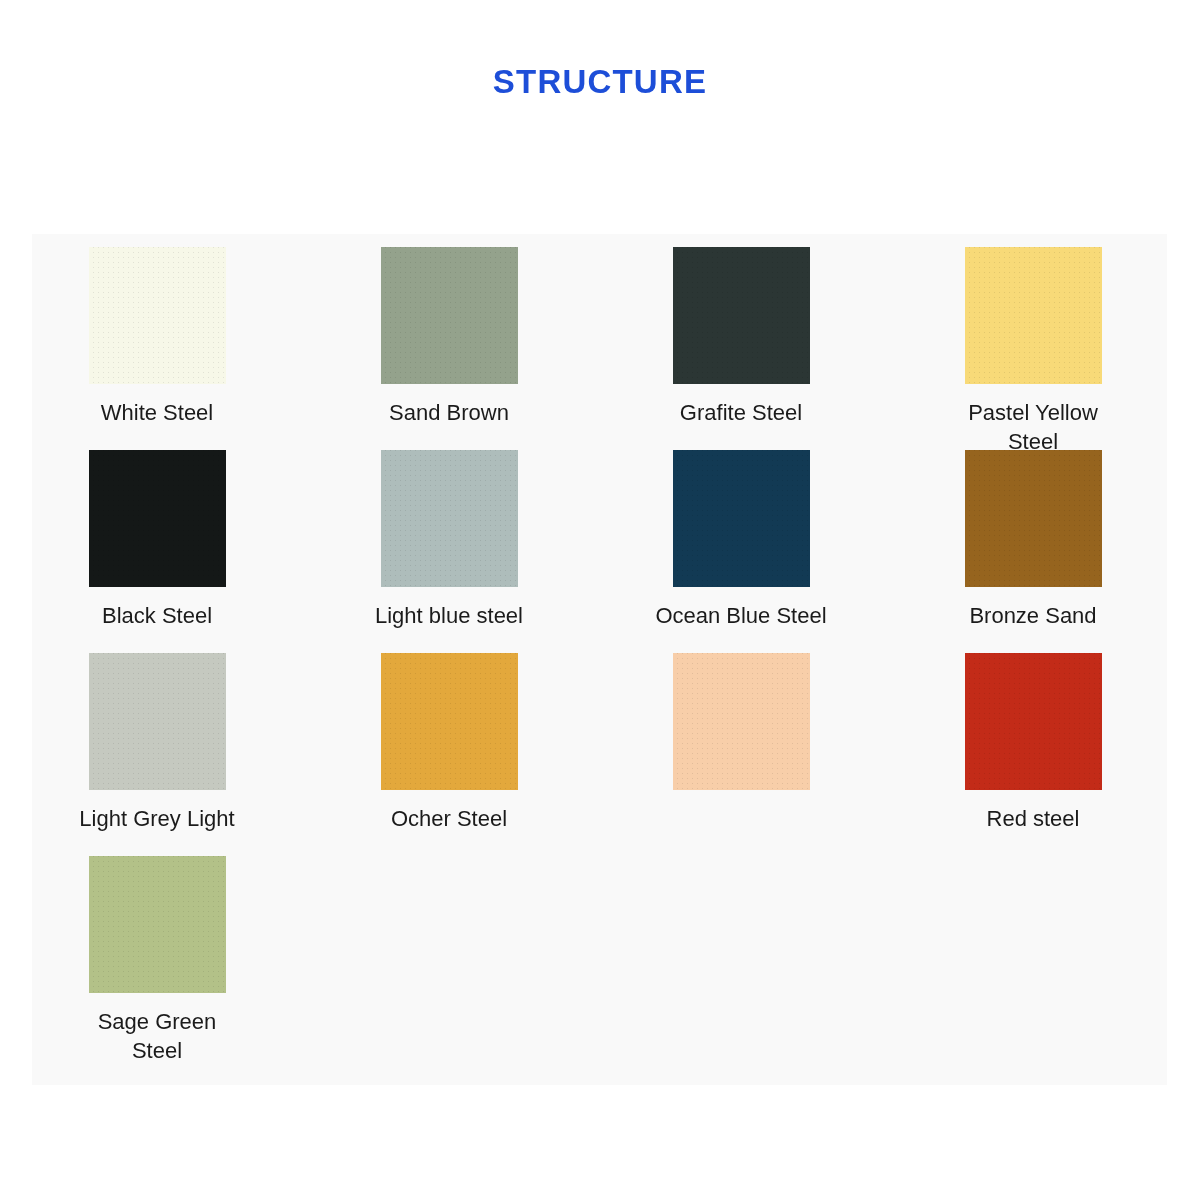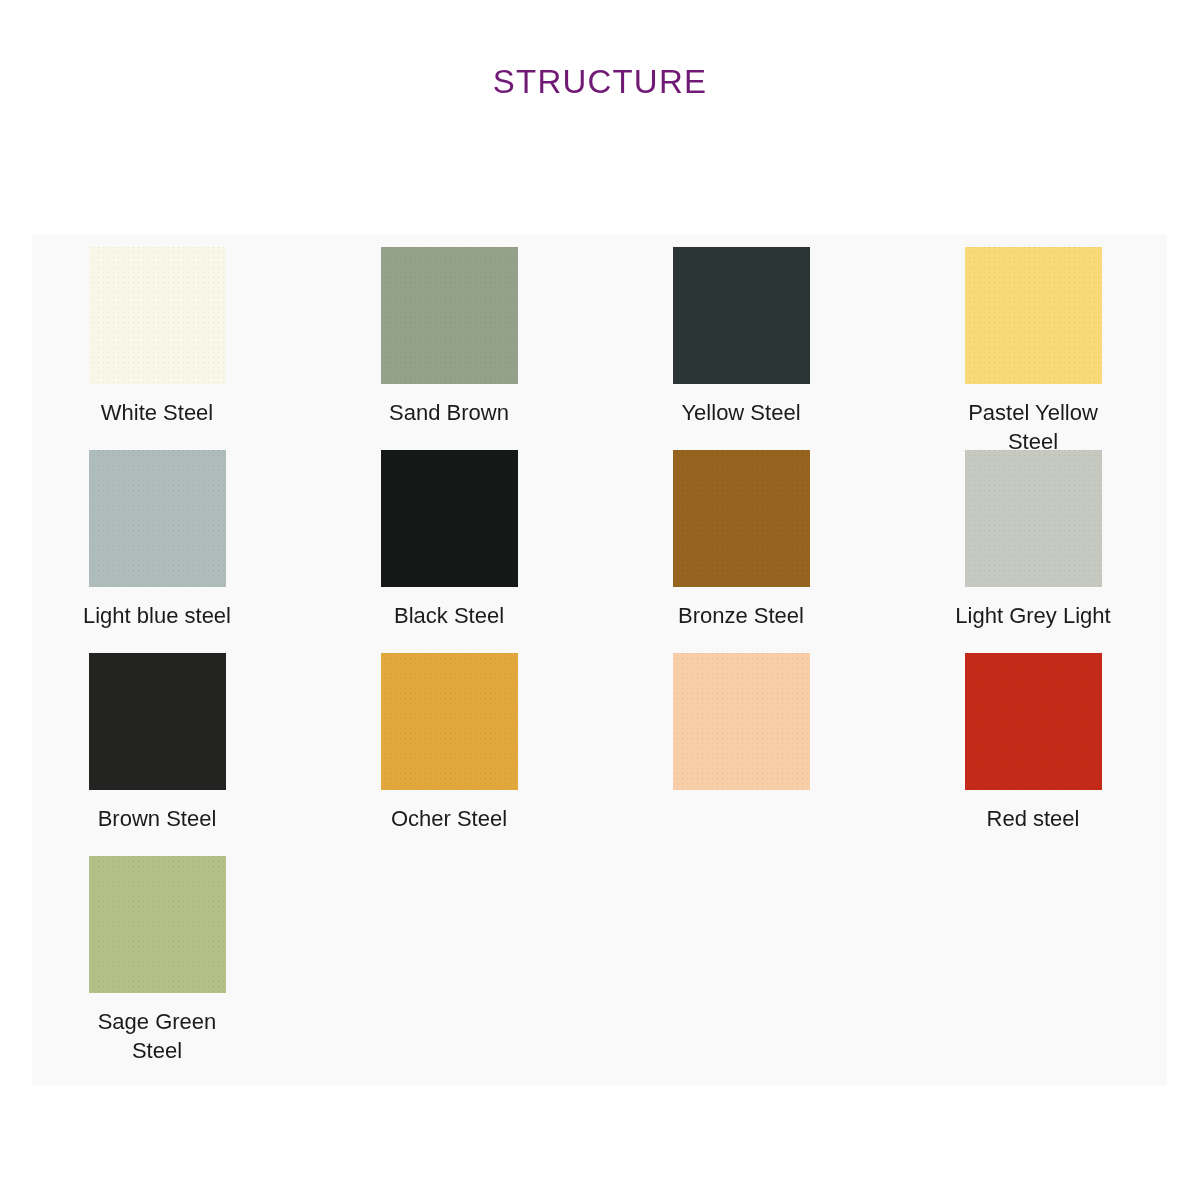--- a/index.html
+++ b/index.html
@@ -25,23 +25,23 @@
   .title-bar {
     position: absolute;
     left: 0;
     top: 42px;
     width: 1200px;
     text-align: center;
   }
   .page-title {
     display: inline-block;
     font-size: 33px;
-    font-weight: normal;
+    font-weight: bold;
     letter-spacing: 1.2px;
-    color: #701a75;
+    color: #1d4ed8;
     font-family: "Liberation Sans", sans-serif;
     line-height: 1.1;
   }
 
   
   .palette-panel {
     position: absolute;
     left: 32px;
     top: 234px;
     width: 1135px;
@@ -117,45 +117,45 @@
         <div class="swatch-cell">
           <div class="swatch-chip" style="background-color: rgb(247, 248, 232);"></div>
           <div class="swatch-label">White Steel</div>
         </div>
         <div class="swatch-cell">
           <div class="swatch-chip" style="background-color: rgb(148, 162, 140);"></div>
           <div class="swatch-label">Sand Brown</div>
         </div>
         <div class="swatch-cell">
           <div class="swatch-chip" style="background-color: rgb(43, 54, 52);"></div>
-          <div class="swatch-label">Yellow Steel</div>
+          <div class="swatch-label">Grafite Steel</div>
         </div>
         <div class="swatch-cell">
           <div class="swatch-chip" style="background-color: rgb(248, 218, 120);"></div>
           <div class="swatch-label">Pastel Yellow Steel</div>
         </div>
         <div class="swatch-cell">
+          <div class="swatch-chip" style="background-color: rgb(20, 24, 23);"></div>
+          <div class="swatch-label">Black Steel</div>
+        </div>
+        <div class="swatch-cell">
           <div class="swatch-chip" style="background-color: rgb(174, 189, 187);"></div>
           <div class="swatch-label">Light blue steel</div>
         </div>
         <div class="swatch-cell">
-          <div class="swatch-chip" style="background-color: rgb(20, 24, 23);"></div>
-          <div class="swatch-label">Black Steel</div>
+          <div class="swatch-chip" style="background-color: rgb(18, 58, 84);"></div>
+          <div class="swatch-label">Ocean Blue Steel</div>
         </div>
         <div class="swatch-cell">
           <div class="swatch-chip" style="background-color: rgb(150, 100, 30);"></div>
-          <div class="swatch-label">Bronze Steel</div>
+          <div class="swatch-label">Bronze Sand</div>
         </div>
         <div class="swatch-cell">
           <div class="swatch-chip" style="background-color: rgb(197, 201, 192);"></div>
           <div class="swatch-label">Light Grey Light</div>
-        </div>
-        <div class="swatch-cell">
-          <div class="swatch-chip" style="background-color: rgb(35, 36, 34);"></div>
-          <div class="swatch-label">Brown Steel</div>
         </div>
         <div class="swatch-cell">
           <div class="swatch-chip" style="background-color: rgb(227, 168, 60);"></div>
           <div class="swatch-label">Ocher Steel</div>
         </div>
         <div class="swatch-cell">
           <div class="swatch-chip" style="background-color: rgb(248, 206, 169);"></div>
         </div>
         <div class="swatch-cell">
           <div class="swatch-chip" style="background-color: rgb(195, 43, 24);"></div>

